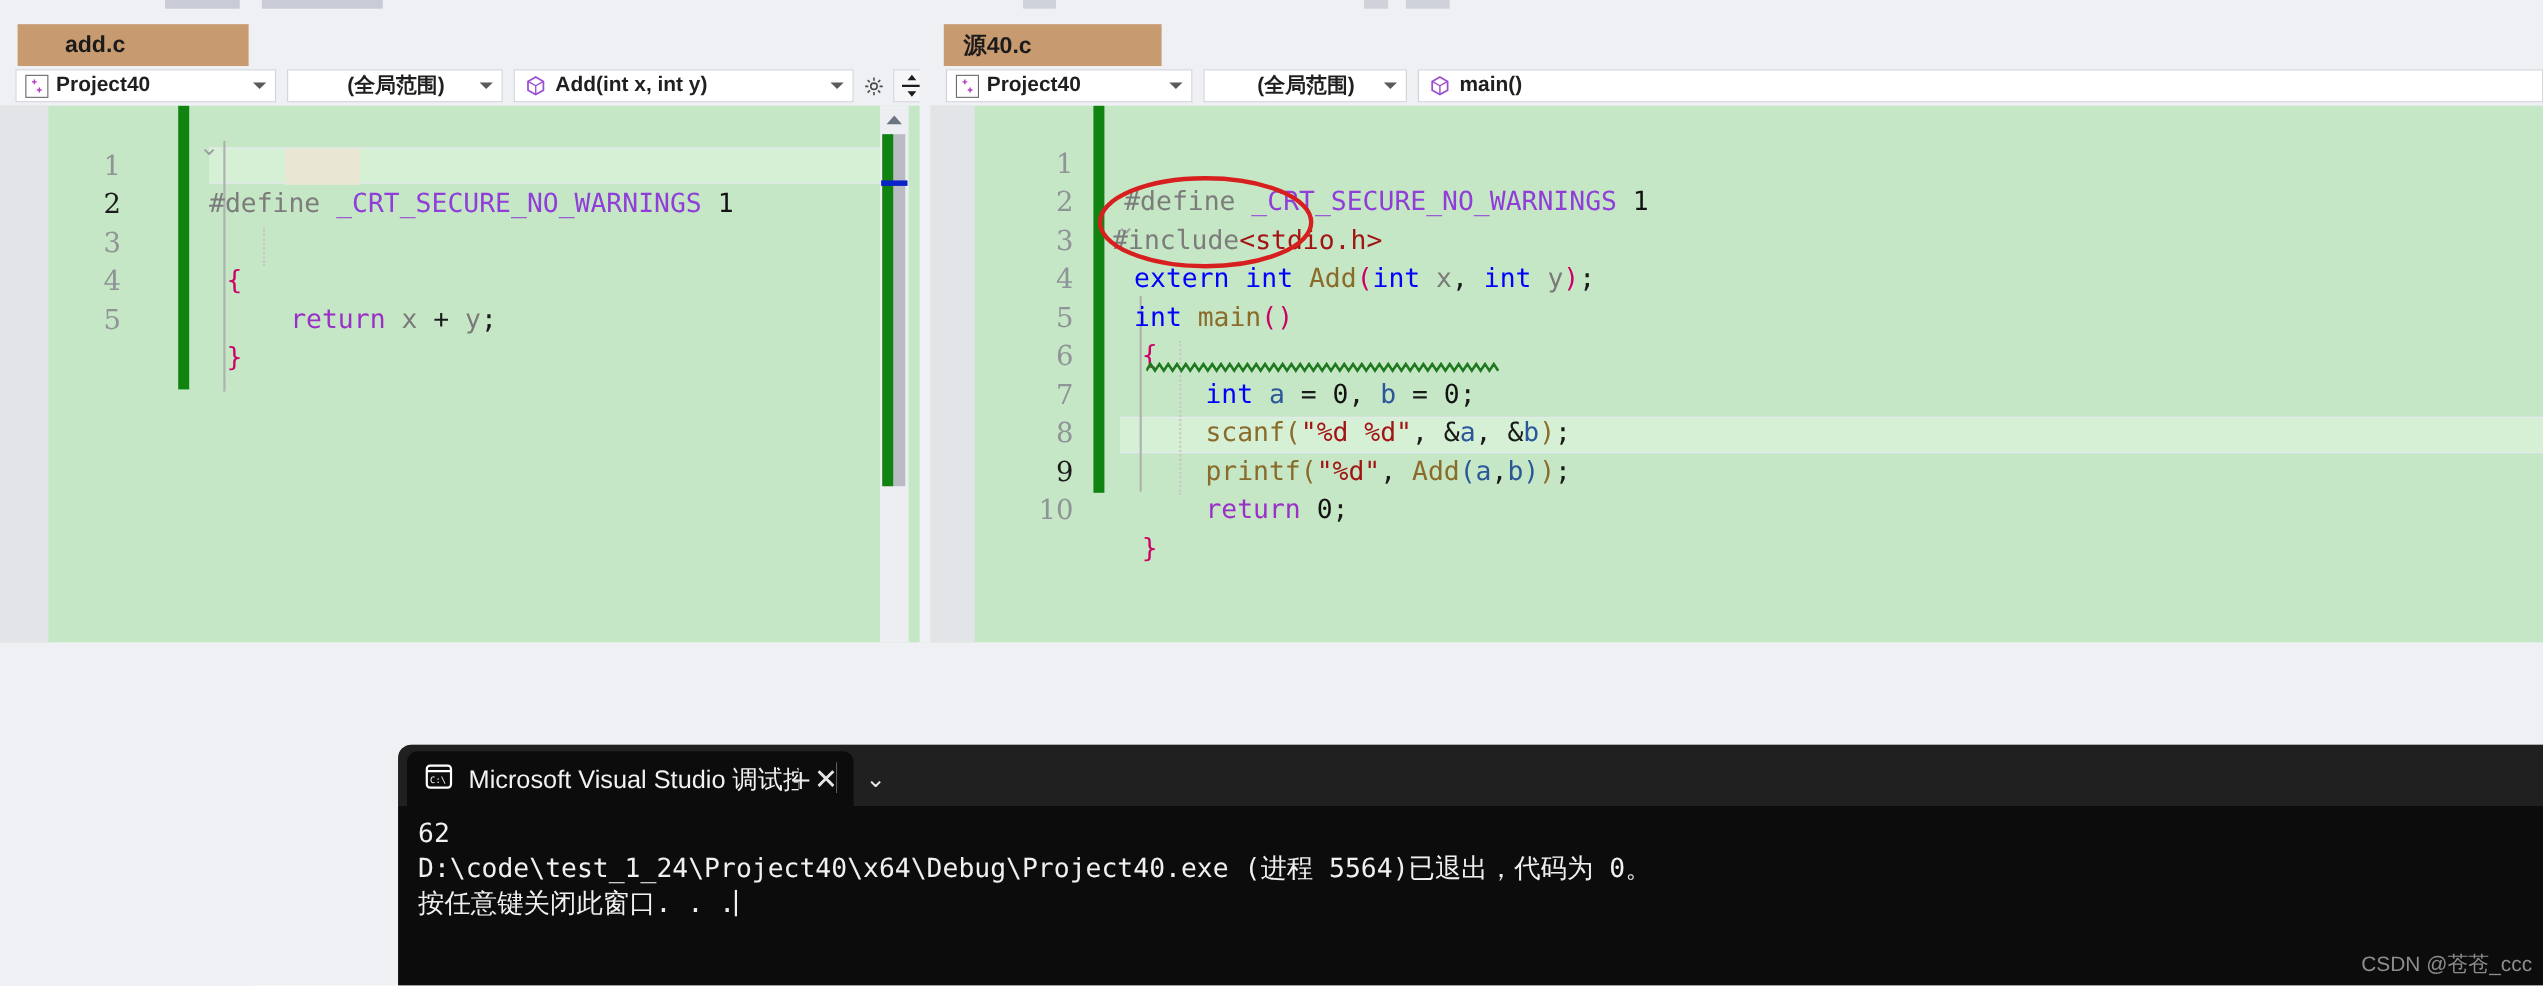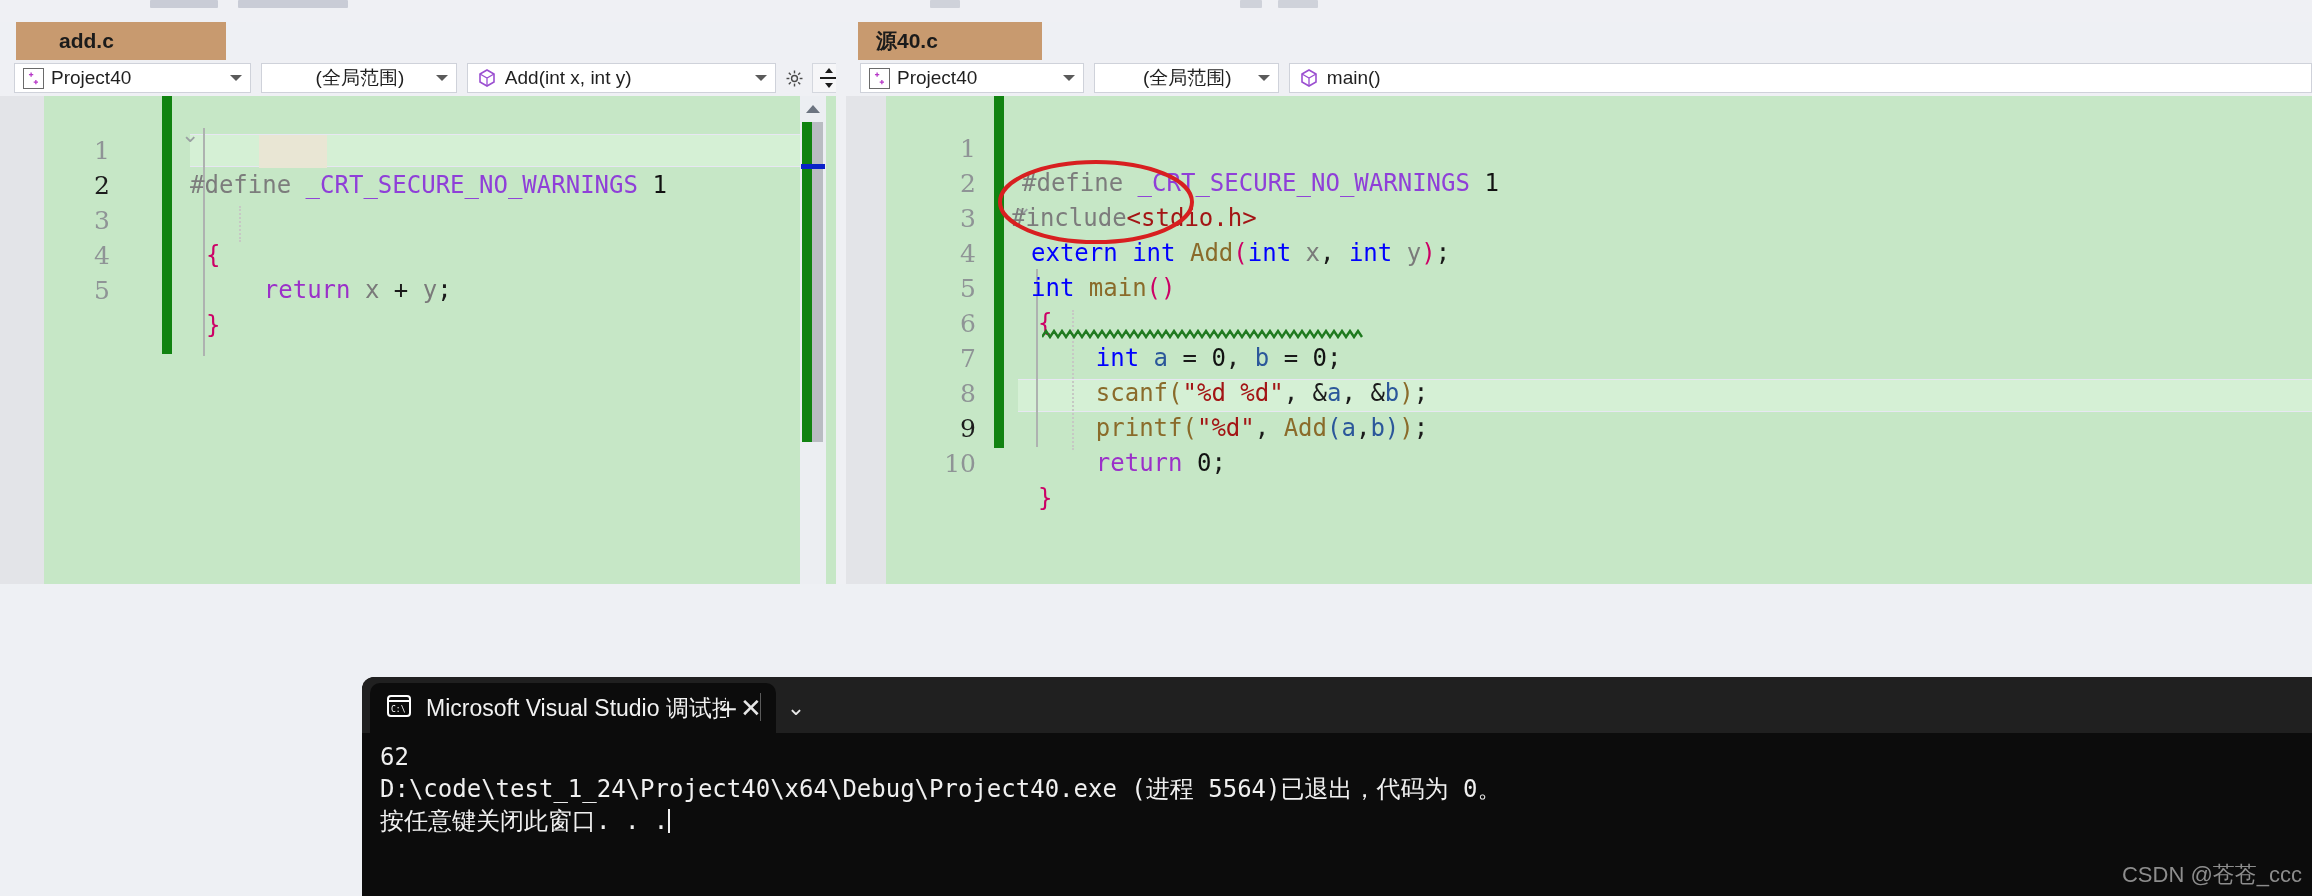--- a/index.html
+++ b/index.html
@@ -16,42 +16,42 @@
   .top-strip .ghost{position:absolute;top:0;height:8px;background:#d9dbe3;border-radius:1px;}
 
   
   .doc-tab{
     position:absolute;height:38px;background:#c89a6f;
     display:flex;align-items:center;padding:0 18px;box-sizing:border-box;
     color:#1b1b1b;font-size:21px;font-weight:bold;
     font-family:"Liberation Sans", sans-serif;
   }
   .tab-left{left:16px;top:22px;width:210px;padding-left:43px;}
-  .tab-right{left:858px;top:22px;width:184px;}
+  .tab-right{left:858px;top:22px;width:198px;}
 
   .tabrow-bg{position:absolute;left:0;top:22px;width:2312px;height:38px;background:#eff0f4;z-index:-1;}
 
   
   .pane{position:absolute;top:60px;background:#ffffff;}
   .pane-left{left:0;width:846px;height:524px;}
   .pane-right{left:846px;width:1466px;height:524px;}
 
   
   .navbar{position:absolute;left:0;top:0;height:36px;width:100%;
           background:#eff0f4;display:flex;align-items:center;}
   .nav-dd{
     height:30px;background:#ffffff;border:1px solid #cfd2da;box-sizing:border-box;
     display:flex;align-items:center;gap:7px;padding:0 6px 0 8px;
     font-size:19px;color:#1f1f1f;position:relative;
     font-family:"Liberation Sans", sans-serif;white-space:nowrap;overflow:hidden;
   }
   .nav-dd .caret{position:absolute;right:8px;top:50%;transform:translateY(-50%);
      width:0;height:0;border-left:6px solid transparent;border-right:6px solid transparent;
      border-top:6px solid #5a5a5a;}
-  .nav-dd .lbl{overflow:hidden;text-overflow:clip;}
+  .nav-dd .lbl{overflow:hidden;text-overflow:clip;font-weight:bold;}
   .icon-box{
     width:21px;height:21px;border:1.6px solid #6a6a6a;box-sizing:border-box;
     display:inline-flex;align-items:center;justify-content:center;flex:none;
     color:#b739c8;font-size:14px;line-height:1;font-weight:bold;
   }
   .icon-cube{width:22px;height:22px;flex:none;display:inline-flex;align-items:center;justify-content:center;}
 
   .splitter-btn{width:34px;height:30px;background:#f6f6f8;border:1px solid #d4d7de;
      box-sizing:border-box;display:flex;align-items:center;justify-content:center;flex:none;}
   .gear-btn{width:28px;height:30px;display:flex;align-items:center;justify-content:center;flex:none;}
@@ -118,21 +118,21 @@
   .tb-plus{position:absolute;left:346px;top:14px;width:40px;height:34px;color:#e9e9e9;
      font-size:30px;display:flex;align-items:center;justify-content:center;}
   .tb-sep{position:absolute;left:398px;top:16px;width:1px;height:28px;background:#5a5a5a;}
   .tb-chev{position:absolute;left:414px;top:14px;width:40px;height:34px;color:#e9e9e9;
      font-size:22px;display:flex;align-items:center;justify-content:center;}
   .console-body{position:absolute;left:0;top:56px;right:0;bottom:0;background:#0c0c0c;padding:8px 0 0 18px;box-sizing:border-box;}
   .cline{color:#f0f0f0;font-family:"DejaVu Sans Mono", monospace;font-size:24px;line-height:32px;white-space:pre;}
   .cursor{display:inline-block;width:2px;height:24px;background:#f0f0f0;vertical-align:-4px;}
 
   
-  .watermark{position:absolute;right:10px;bottom:6px;color:#8d8d8d;font-size:22px;
+  .watermark{position:absolute;right:10px;bottom:6px;color:#8d8d8d;font-size:19px;
      font-family:"Liberation Sans",sans-serif;}
 
   
   .annot{position:absolute;pointer-events:none;}
 </style>
 </head>
 <body>
 
 <div id="root">
 

